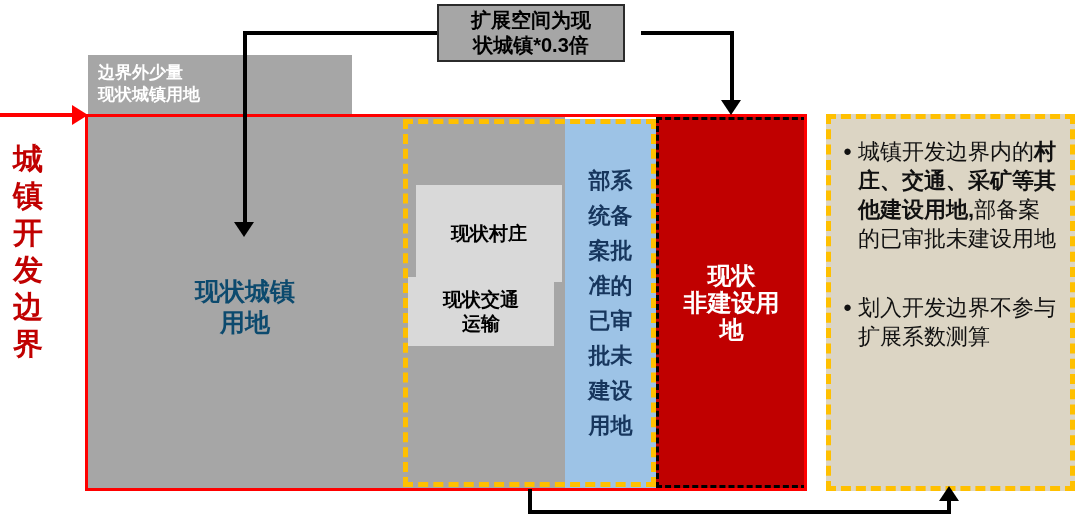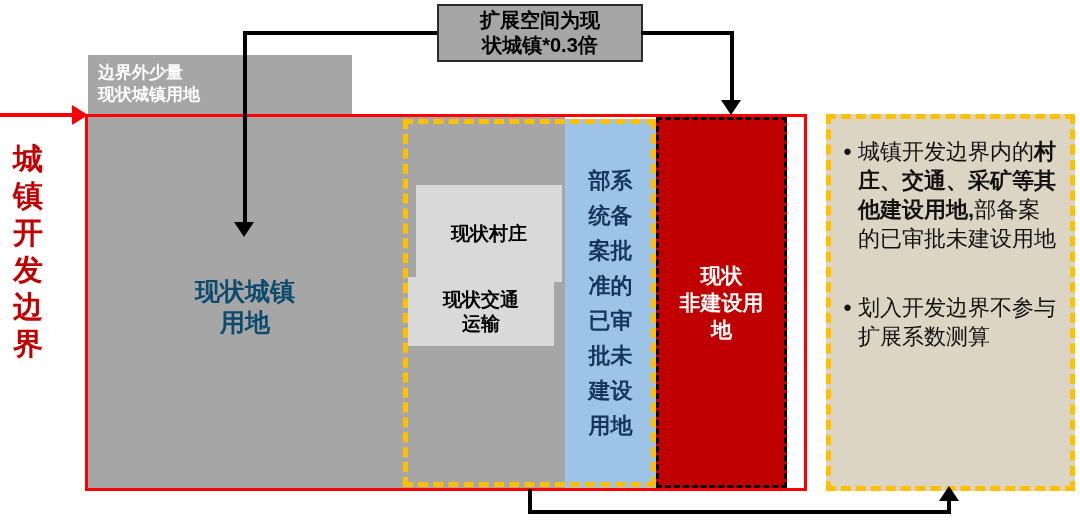--- a/index.html
+++ b/index.html
@@ -16,21 +16,21 @@
   
   .red-line { left:0; top:113px; width:74px; height:4px; background:var(--boundary-red); z-index:9; }
   .red-tri { left:72px; top:105px; width:0; height:0; border-top:10px solid transparent;
     border-bottom:10px solid transparent; border-left:16px solid var(--boundary-red); z-index:9; }
 
   
   .outside-band { left:88px; top:55px; width:264px; height:60px; background:var(--gray); z-index:1; }
   .outside-label { padding:7px 0 0 10px; color:#fff; font-weight:bold; font-size:17px; line-height:22px; }
 
   
-  .note-box { left:437px; top:4px; width:206px; height:58px; background:var(--gray);
+  .note-box { left:437px; top:4px; width:188px; height:58px; background:var(--gray);
     border:2px solid #2b2b2b; color:#000; font-weight:bold; font-size:20px; line-height:25px;
     display:flex; align-items:center; justify-content:center; text-align:center; z-index:2; }
 
   
   .line { position:absolute; background:#000; z-index:8; }
   .tri  { position:absolute; width:0; height:0; z-index:8; }
   .cl-h { left:245px; top:31px; width:192px; height:4px; }
   .cl-v { left:243px; top:31px; width:4px; height:194px; }
   .cl-tri { left:234px; top:222px; border-left:10px solid transparent; border-right:10px solid transparent; border-top:15px solid #000; }
   .cr-h { left:641px; top:31px; width:93px; height:4px; }
@@ -49,23 +49,23 @@
   .cell { position:absolute; display:flex; align-items:center; justify-content:center;
     text-align:center; font-weight:bold; color:#000; z-index:2; }
   .village-box  { left:416px; top:148px; width:146px; height:97px;  background:var(--light-gray); font-size:19px; line-height:24px;margin-top:37px; }
   .transport-box{ left:408px; top:277px; width:146px; height:69px;  background:var(--light-gray); font-size:19px; line-height:24px; }
   .mining-box   { left:409px; top:383px; width:153px; height:121px; background:var(--mid-gray);  font-size:19px; line-height:23px; }
 
   .blue-strip { left:565px; top:119px; width:91px; height:369px; background:var(--blue); z-index:2; }
   .blue-text { margin:44px auto 0; width:48px; font-size:22px; font-weight:bold;
     color:var(--dark-blue); line-height:35px; word-break:break-all; text-align:center; }
 
-  .red-box { left:656px; top:117px; width:131px; height:371px; background:var(--red);
+  .red-box { left:656px; top:117px; width:151px; height:371px; background:var(--red);
     border:3px dashed #000; z-index:5; display:flex; align-items:center; justify-content:center;
-    color:#fff; font-weight:bold; font-size:21px; text-align:center; line-height:27px; }
+    color:#fff; font-weight:bold; font-size:24px; text-align:center; line-height:27px; }
 
   
   .legend-box { left:826px; top:114px; width:249px; height:377px; background:var(--beige);
     border:5px dashed var(--yellow); padding:18px 12px 0 12px; z-index:2; }
   .bullet { display:flex; gap:6px; color:#111; }
   .bullet + .bullet { margin-top:40px; }
   .bullet .dot { font-size:15px; margin-top:5px; }
   .bullet .txt { font-size:22px; line-height:29px; }
 
   

